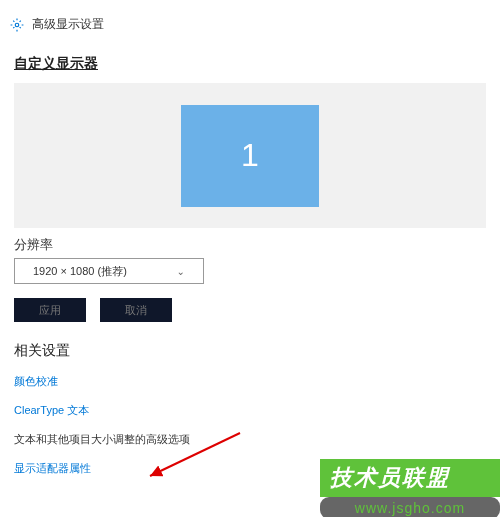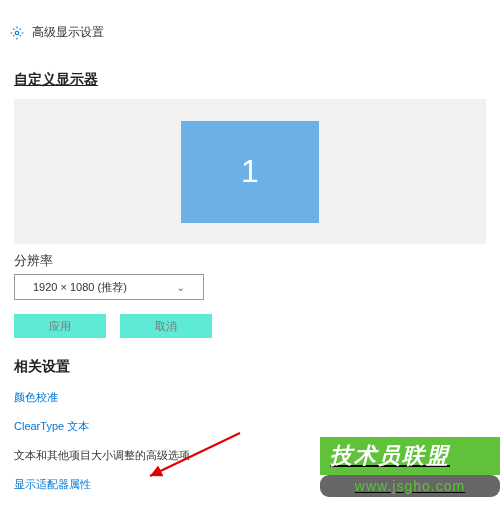--- a/index.html
+++ b/index.html
@@ -1,33 +1,33 @@
 <!DOCTYPE html>
 <html><head>
   <meta charset="utf-8">
   <style>
     * { margin: 0; padding: 0; box-sizing: border-box; font-family: "Microsoft YaHei", "Segoe UI", sans-serif; }
     body { background: #fff; width: 500px; height: 517px; overflow: hidden; position: relative; }
-    .header { display: flex; align-items: center; padding: 24px 10px; font-size: 12px; color: #333; }
+    .header { display: flex; align-items: center; padding: 16px 10px; font-size: 12px; color: #333; }
     .gear { width: 14px; height: 14px; margin-right: 8px; color: #0078d7; }
     .content { padding: 6px 14px; }
     .sec-title { font-size: 14px; font-weight: 600; color: #222; margin-bottom: 10px; text-decoration: underline; }
     .monitor-area { background: #f1f1f1; width: 100%; height: 145px; display: flex; align-items: center; justify-content: center; margin-bottom: 8px; }
     .monitor { background: #6bb1e8; width: 138px; height: 102px; display: flex; align-items: center; justify-content: center; color: #fff; font-size: 32px; font-weight: 300; }
     .link-row { margin-bottom: 14px; }
     .link { color: #0078d7; font-size: 11px; margin-right: 12px; cursor: pointer; }
     .field-label { font-size: 13px; color: #333; margin-bottom: 4px; }
     .select { display: flex; align-items: center; justify-content: space-between; border: 1px solid #999; width: 190px; height: 26px; padding: 0 18px; font-size: 11px; color: #333; cursor: pointer; margin-bottom: 14px; }
     .chev { font-size: 10px; color: #666; }
     .btn-row { display: flex; gap: 14px; margin-bottom: 20px; }
-    .btn { background: #5eead4; color: #777; width: 92px; height: 24px; display: flex; align-items: center; justify-content: center; font-size: 11px; cursor: default; }
-    .rel-title { font-size: 14px; font-weight: 700; color: #222; margin-bottom: 14px; }
+    .btn { background: #0f172a; color: #777; width: 72px; height: 24px; display: flex; align-items: center; justify-content: center; font-size: 11px; cursor: default; }
+    .rel-title { font-size: 14px; font-weight: 400; color: #222; margin-bottom: 14px; }
     .rel-link { color: #0078d7; font-size: 11px; margin-bottom: 14px; cursor: pointer; }
     .arrow-annot { position: absolute; left: 140px; top: 428px; pointer-events: none; }
-    .watermark { position: absolute; right: 0; bottom: 10px; width: 180px; height: 70px; text-decoration: underline; }
+    .watermark { position: absolute; right: 0; bottom: 0; width: 180px; height: 58px; }
     .wm-top { background: #5fc23a; color: #fff; font-size: 22px; font-weight: bold; font-style: italic; padding: 4px 10px; letter-spacing: 2px; }
     .wm-bot { background: #666; color: #5fc23a; font-size: 14px; padding: 3px 10px; text-align: center; letter-spacing: 1px; border-radius: 9px; }
   </style>
 </head>
 <body>
 
 <div class="header">
   <svg class="gear" viewBox="0 0 24 24" fill="none" stroke="currentColor" stroke-width="2">
     <circle cx="12" cy="12" r="3"></circle>
     <path d="M12 1v3m0 16v3m11-11h-3M4 12H1m17.5-7.5l-2 2m-9 9l-2 2m13 0l-2-2m-9-9l-2-2"></path>

